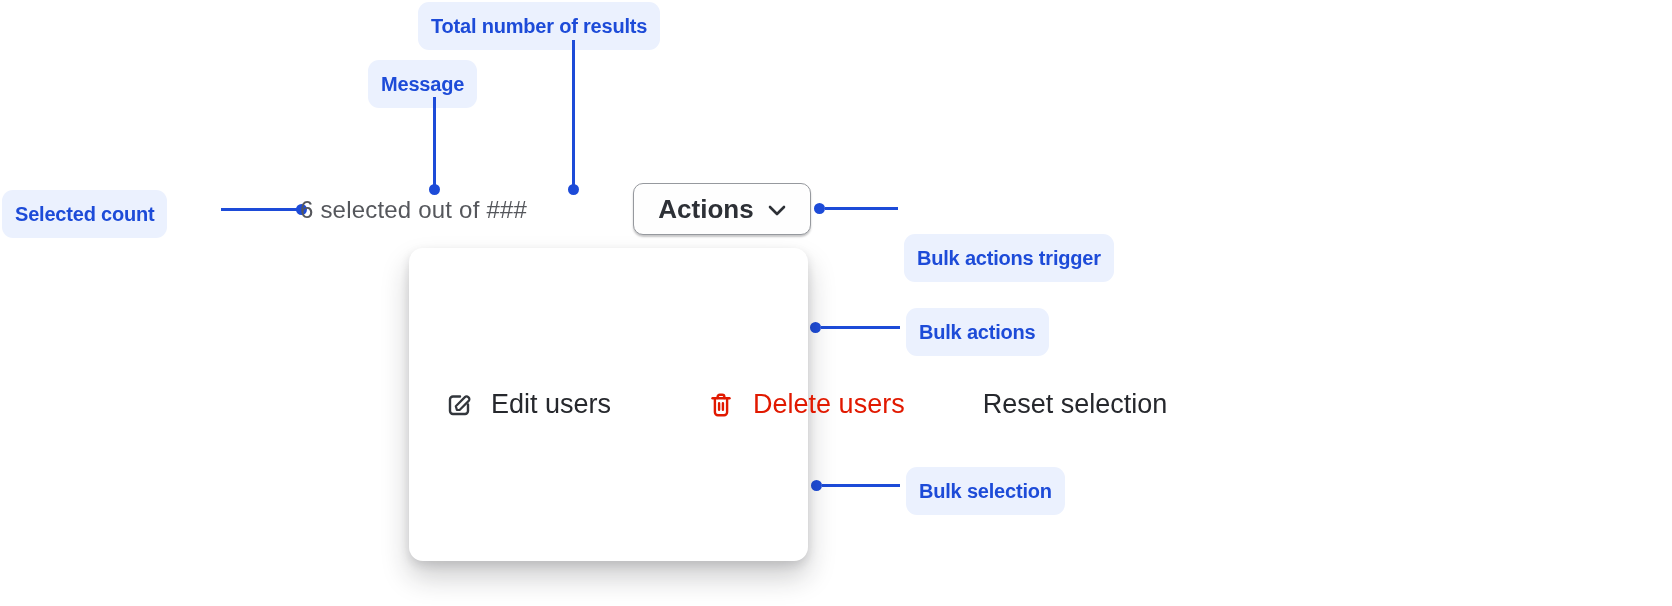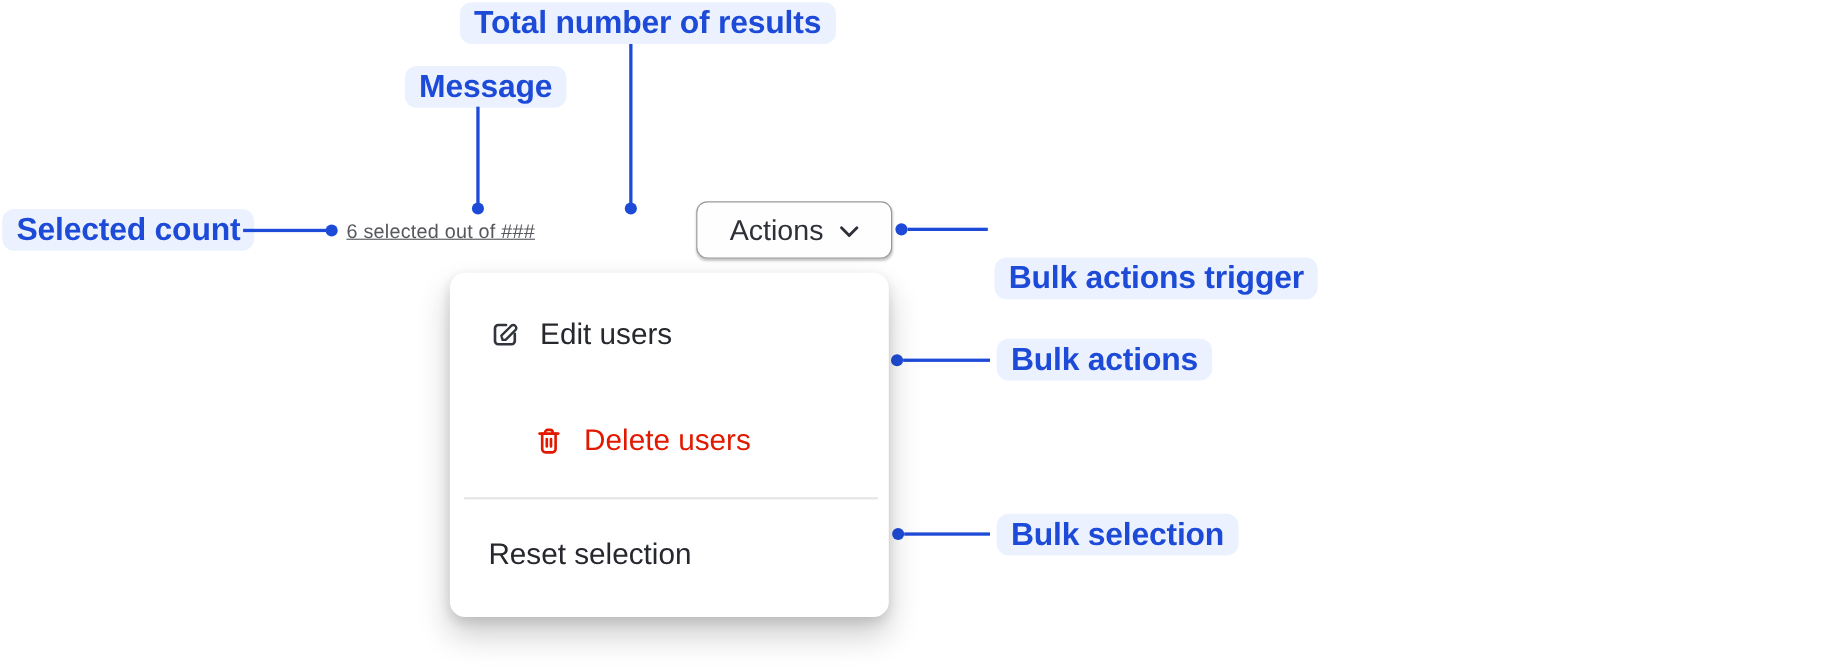--- a/index.html
+++ b/index.html
@@ -9,53 +9,53 @@
     --menu-text:#26282d;
     --msg-gray:#55575c;
   }
   *{box-sizing:border-box;margin:0;padding:0;}
   html,body{background:#ffffff;}
   body{font-family:"Liberation Sans","DejaVu Sans",sans-serif;}
   .canvas{position:relative;width:1672px;height:606px;background:#ffffff;overflow:hidden;}
 
   
   .callout{
-    position:absolute;height:38px;display:inline-flex;align-items:center;
+    position:absolute;height:48px;display:inline-flex;align-items:center;
     padding:0 13px;background:var(--blue-bg);border-radius:11px;
-    color:var(--blue);font-size:29px;font-weight:600;letter-spacing:-0.2px;white-space:nowrap;
+    color:var(--blue);font-size:20px;font-weight:600;letter-spacing:-0.2px;white-space:nowrap;
   }
 
   
   .conn{position:absolute;background:var(--blue);}
   .conn.h{height:3px;}
   .conn.v{width:3px;}
   .dot{position:absolute;width:11px;height:11px;border-radius:50%;background:var(--blue);}
 
   
   .message{
-    position:absolute;left:315px;top:195px;height:30px;line-height:30px;
-    color:var(--msg-gray);font-size:18px;letter-spacing:0.2px;white-space:nowrap;text-decoration:underline;
+    position:absolute;left:300px;top:195px;height:30px;line-height:30px;
+    color:var(--msg-gray);font-size:24px;letter-spacing:0.2px;white-space:nowrap;
   }
 
   
   .actions-btn{
     position:absolute;left:633px;top:183px;width:178px;height:52px;
     display:flex;align-items:center;justify-content:center;gap:14px;
     background:#fefefe;border:1.5px solid #96999e;border-radius:10px;
     box-shadow:0 2px 2px rgba(30,32,36,0.25);
-    font-family:inherit;font-size:26px;font-weight:400;color:#2d3036;cursor:pointer;
+    font-family:inherit;font-size:26px;font-weight:700;color:#2d3036;cursor:pointer;
   }
   .actions-btn .chev{display:flex;align-items:center;margin-top:2px;}
 
   
   .menu{
     position:absolute;left:409px;top:248px;width:399px;height:313px;
     background:#ffffff;border-radius:14px;
     box-shadow:0 16px 28px rgba(26,27,30,0.22),0 4px 10px rgba(26,27,30,0.12);
-    display:flex;flex-direction:column;padding:8px 0;
+    display:flex;flex-direction:row;padding:8px 0;
   }
   .menu-item{
     flex:1;display:flex;align-items:center;padding:0 20px 0 35px;
     font-size:27px;font-weight:400;color:var(--menu-text);cursor:pointer;
     border-radius:8px;white-space:nowrap;
   }
   .menu-item .mi-icon{width:30px;height:30px;margin-right:17px;display:flex;align-items:center;justify-content:center;}
   .menu-item.critical{color:var(--red);margin-left:40px;}
   .menu-divider{height:1.5px;background:#e4e5e7;margin:3px 10px 3px 13px;}
 </style>

